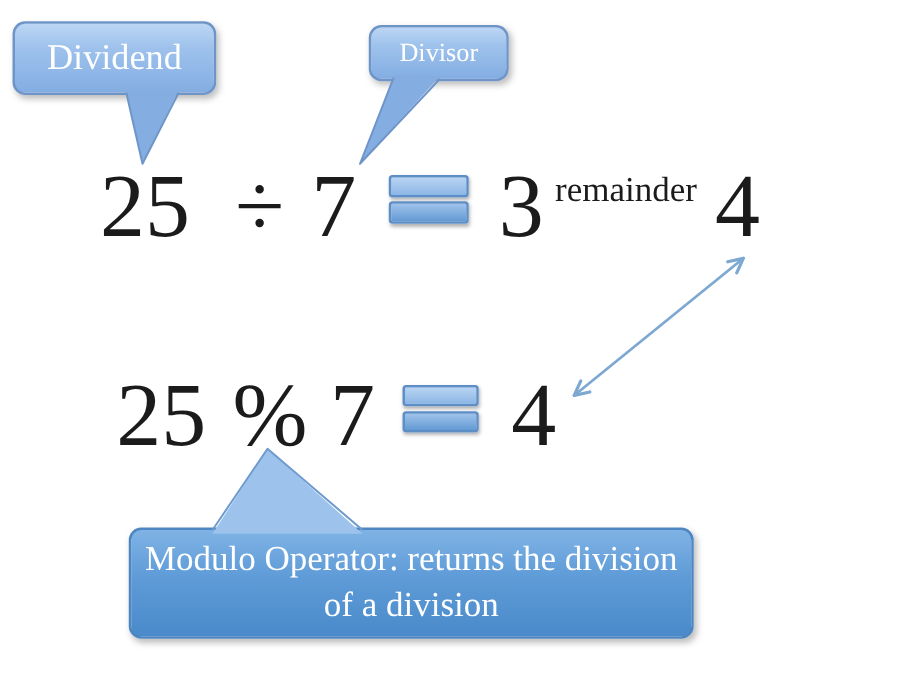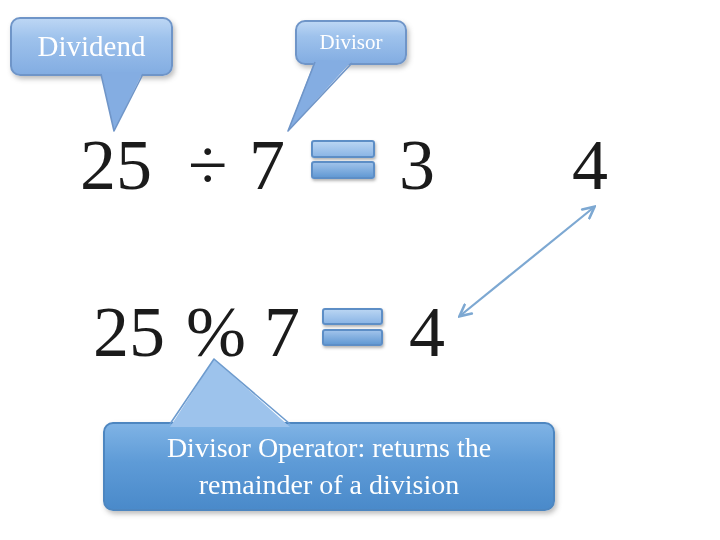--- a/index.html
+++ b/index.html
@@ -70,33 +70,34 @@
 
   <div class="callout light" id="callout-dividend">
     <span>Dividend</span>
   </div>
 
   <div class="callout light" id="callout-divisor">
     <span>Divisor</span>
   </div>
 
   <div class="callout dark" id="callout-modulo">
-    <span>Divisor Operator: returns the remainder of a division</span>
+    <span>Modulo Operator: returns the division of a division</span>
   </div>
 
   <span class="num" id="eq1-dividend">25</span>
   <span class="num" id="eq1-operator">÷</span>
   <span class="num" id="eq1-divisor">7</span>
 
   <div class="equals" id="equals-division">
     <div class="eqbar top"></div>
     <div class="eqbar bottom"></div>
   </div>
 
   <span class="num" id="eq1-quotient">3</span>
+  <span class="small-label" id="eq1-remainder-label">remainder</span>
   <span class="num" id="eq1-remainder-value">4</span>
 
   <span class="num" id="eq2-dividend">25</span>
   <span class="num" id="eq2-operator">%</span>
   <span class="num" id="eq2-divisor">7</span>
 
   <div class="equals" id="equals-modulo">
     <div class="eqbar top"></div>
     <div class="eqbar bottom"></div>
   </div>

